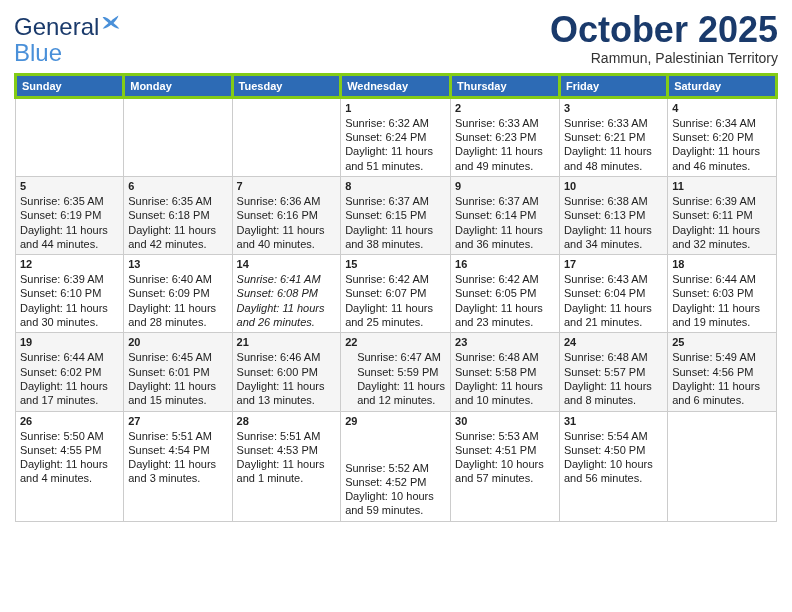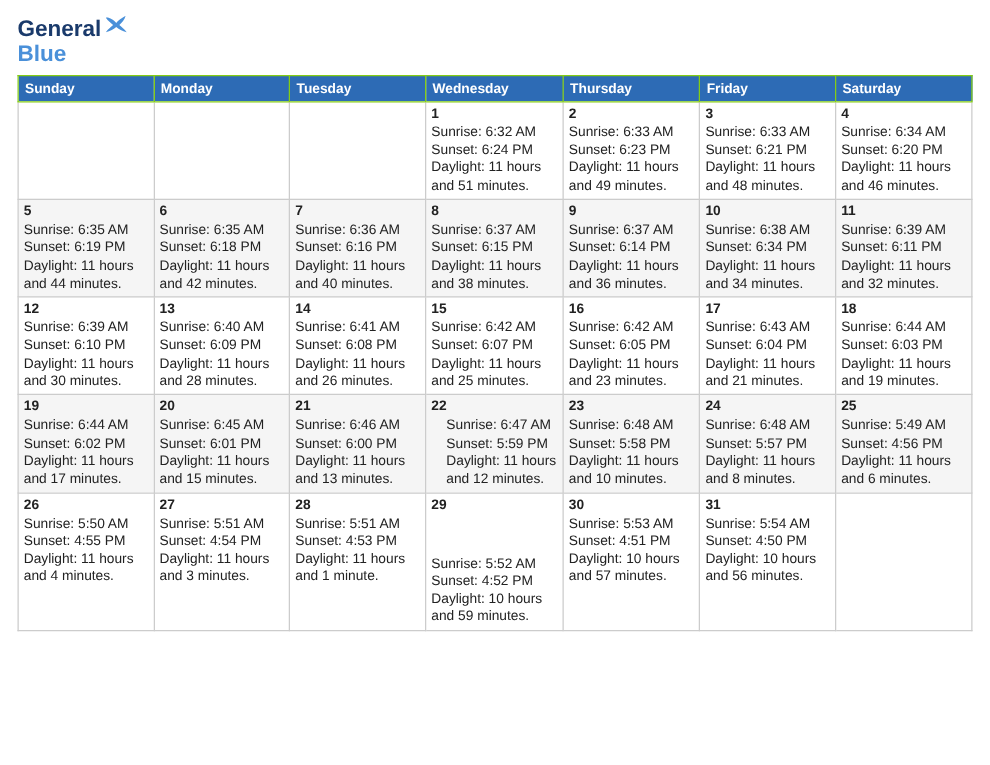--- a/index.html
+++ b/index.html
@@ -20,22 +20,22 @@
       justify-content: space-between;
       align-items: flex-start;
       margin-bottom: 6px;
     }
     .logo {
       display: flex;
       align-items: center;
       margin-top: 4px;
     }
     .logo-text {
-      font-size: 18px;
-      font-weight: bold;
+      font-size: 24px;
+      font-weight: normal;
       color: #1a3a6b;
       line-height: 1.1;
     }
     .logo-icon {
       width: 20px;
       height: 20px;
       margin-left: 2px;
       margin-top: -8px;
     }
     .title-block {
@@ -56,21 +56,21 @@
       border-collapse: collapse;
       border: 1px solid #bbb;
     }
     .calendar th {
       background: #2d6bb5;
       color: #fff;
       font-size: 11px;
       font-weight: bold;
       text-align: left;
       padding: 4px 5px;
-      border: 1px solid #84cc16;
+      border: 3px solid #84cc16;
     }
     .calendar td {
       vertical-align: top;
       border: 1px solid #ccc;
       padding: 3px 4px;
       width: 113px;
       min-height: 80px;
       font-size: 9px;
       color: #222;
       background: #fff;
@@ -102,20 +102,24 @@
       <div>
         <div style="display:flex;align-items:center;">
           <span class="logo-text">General</span>
           <svg class="logo-icon" viewBox="0 0 24 24" fill="#4a90d9">
             <path d="M21 3 C21 3 14 7 12 10 C10 7 4 4 2 5 C4 8 7 10 9 12 C7 14 4 16 2 19 C6 18 10 16 12 14 C14 16 18 18 22 19 C20 16 17 14 15 12 C17 10 20 7 21 3Z"></path>
           </svg>
         </div>
         <span class="logo-text" style="color:#4a90d9;">Blue</span>
       </div>
     </div>
+    <div class="title-block">
+      <div class="month-title">October 2025</div>
+      <div class="subtitle">Rammun, Palestinian Territory</div>
+    </div>
   </div>
 
   <table class="calendar">
     <thead>
       <tr>
       <th>Sunday</th>
           <th>Monday</th>
           <th>Tuesday</th>
           <th>Wednesday</th>
           <th>Thursday</th>
@@ -189,21 +193,21 @@
           <td>
             <span class="day-num">9</span>
             <div class="cell-text" style="white-space: pre-wrap;">Sunrise: 6:37 AM
 Sunset: 6:14 PM
 Daylight: 11 hours
 and 36 minutes.</div>
           </td>
           <td>
             <span class="day-num">10</span>
             <div class="cell-text" style="white-space: pre-wrap;">Sunrise: 6:38 AM
-Sunset: 6:34 PM
+Sunset: 6:13 PM
 Daylight: 11 hours
 and 34 minutes.</div>
           </td>
           <td>
             <span class="day-num">11</span>
             <div class="cell-text" style="white-space: pre-wrap;">Sunrise: 6:39 AM
 Sunset: 6:11 PM
 Daylight: 11 hours
 and 32 minutes.</div>
           </td>
@@ -218,21 +222,21 @@
           </td>
           <td>
             <span class="day-num">13</span>
             <div class="cell-text" style="white-space: pre-wrap;">Sunrise: 6:40 AM
 Sunset: 6:09 PM
 Daylight: 11 hours
 and 28 minutes.</div>
           </td>
           <td>
             <span class="day-num">14</span>
-            <div class="cell-text" style="white-space: pre-wrap;">Sunrise: 6:41 AM
+            <div class="cell-text" style="white-space: pre-wrap; font-style: italic;">Sunrise: 6:41 AM
 Sunset: 6:08 PM
 Daylight: 11 hours
 and 26 minutes.</div>
           </td>
           <td>
             <span class="day-num">15</span>
             <div class="cell-text" style="white-space: pre-wrap;">Sunrise: 6:42 AM
 Sunset: 6:07 PM
 Daylight: 11 hours
 and 25 minutes.</div>

